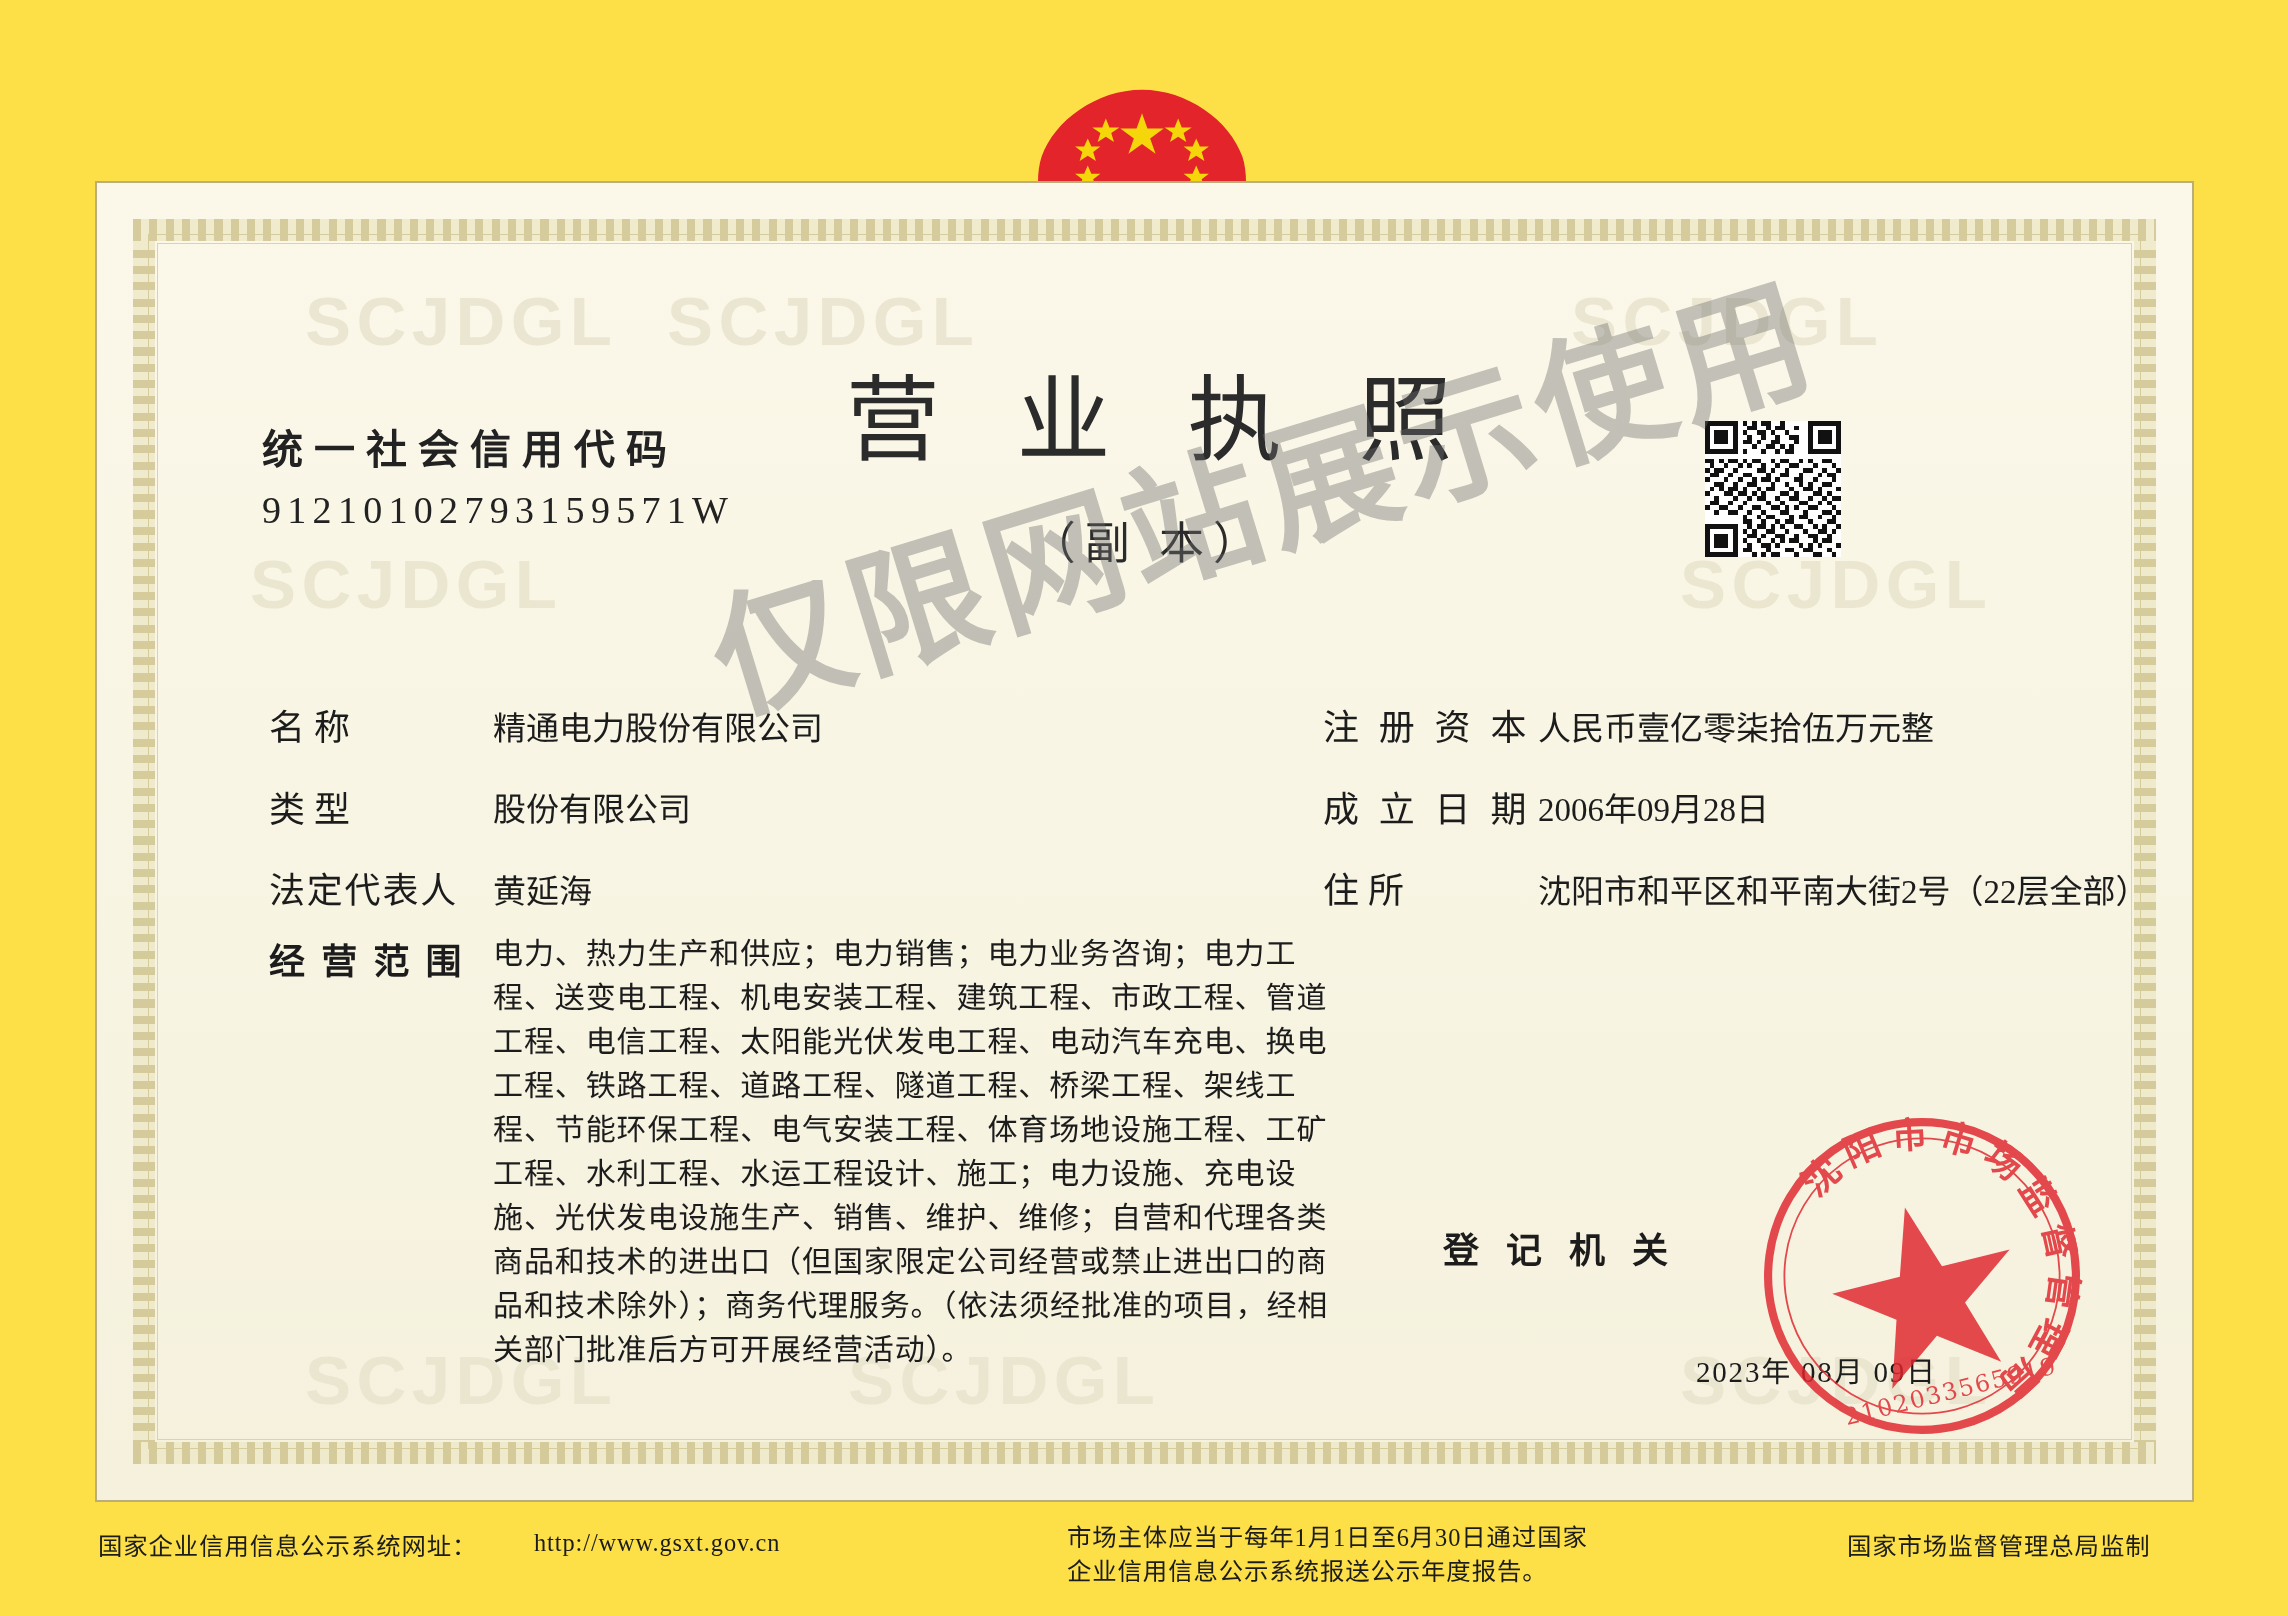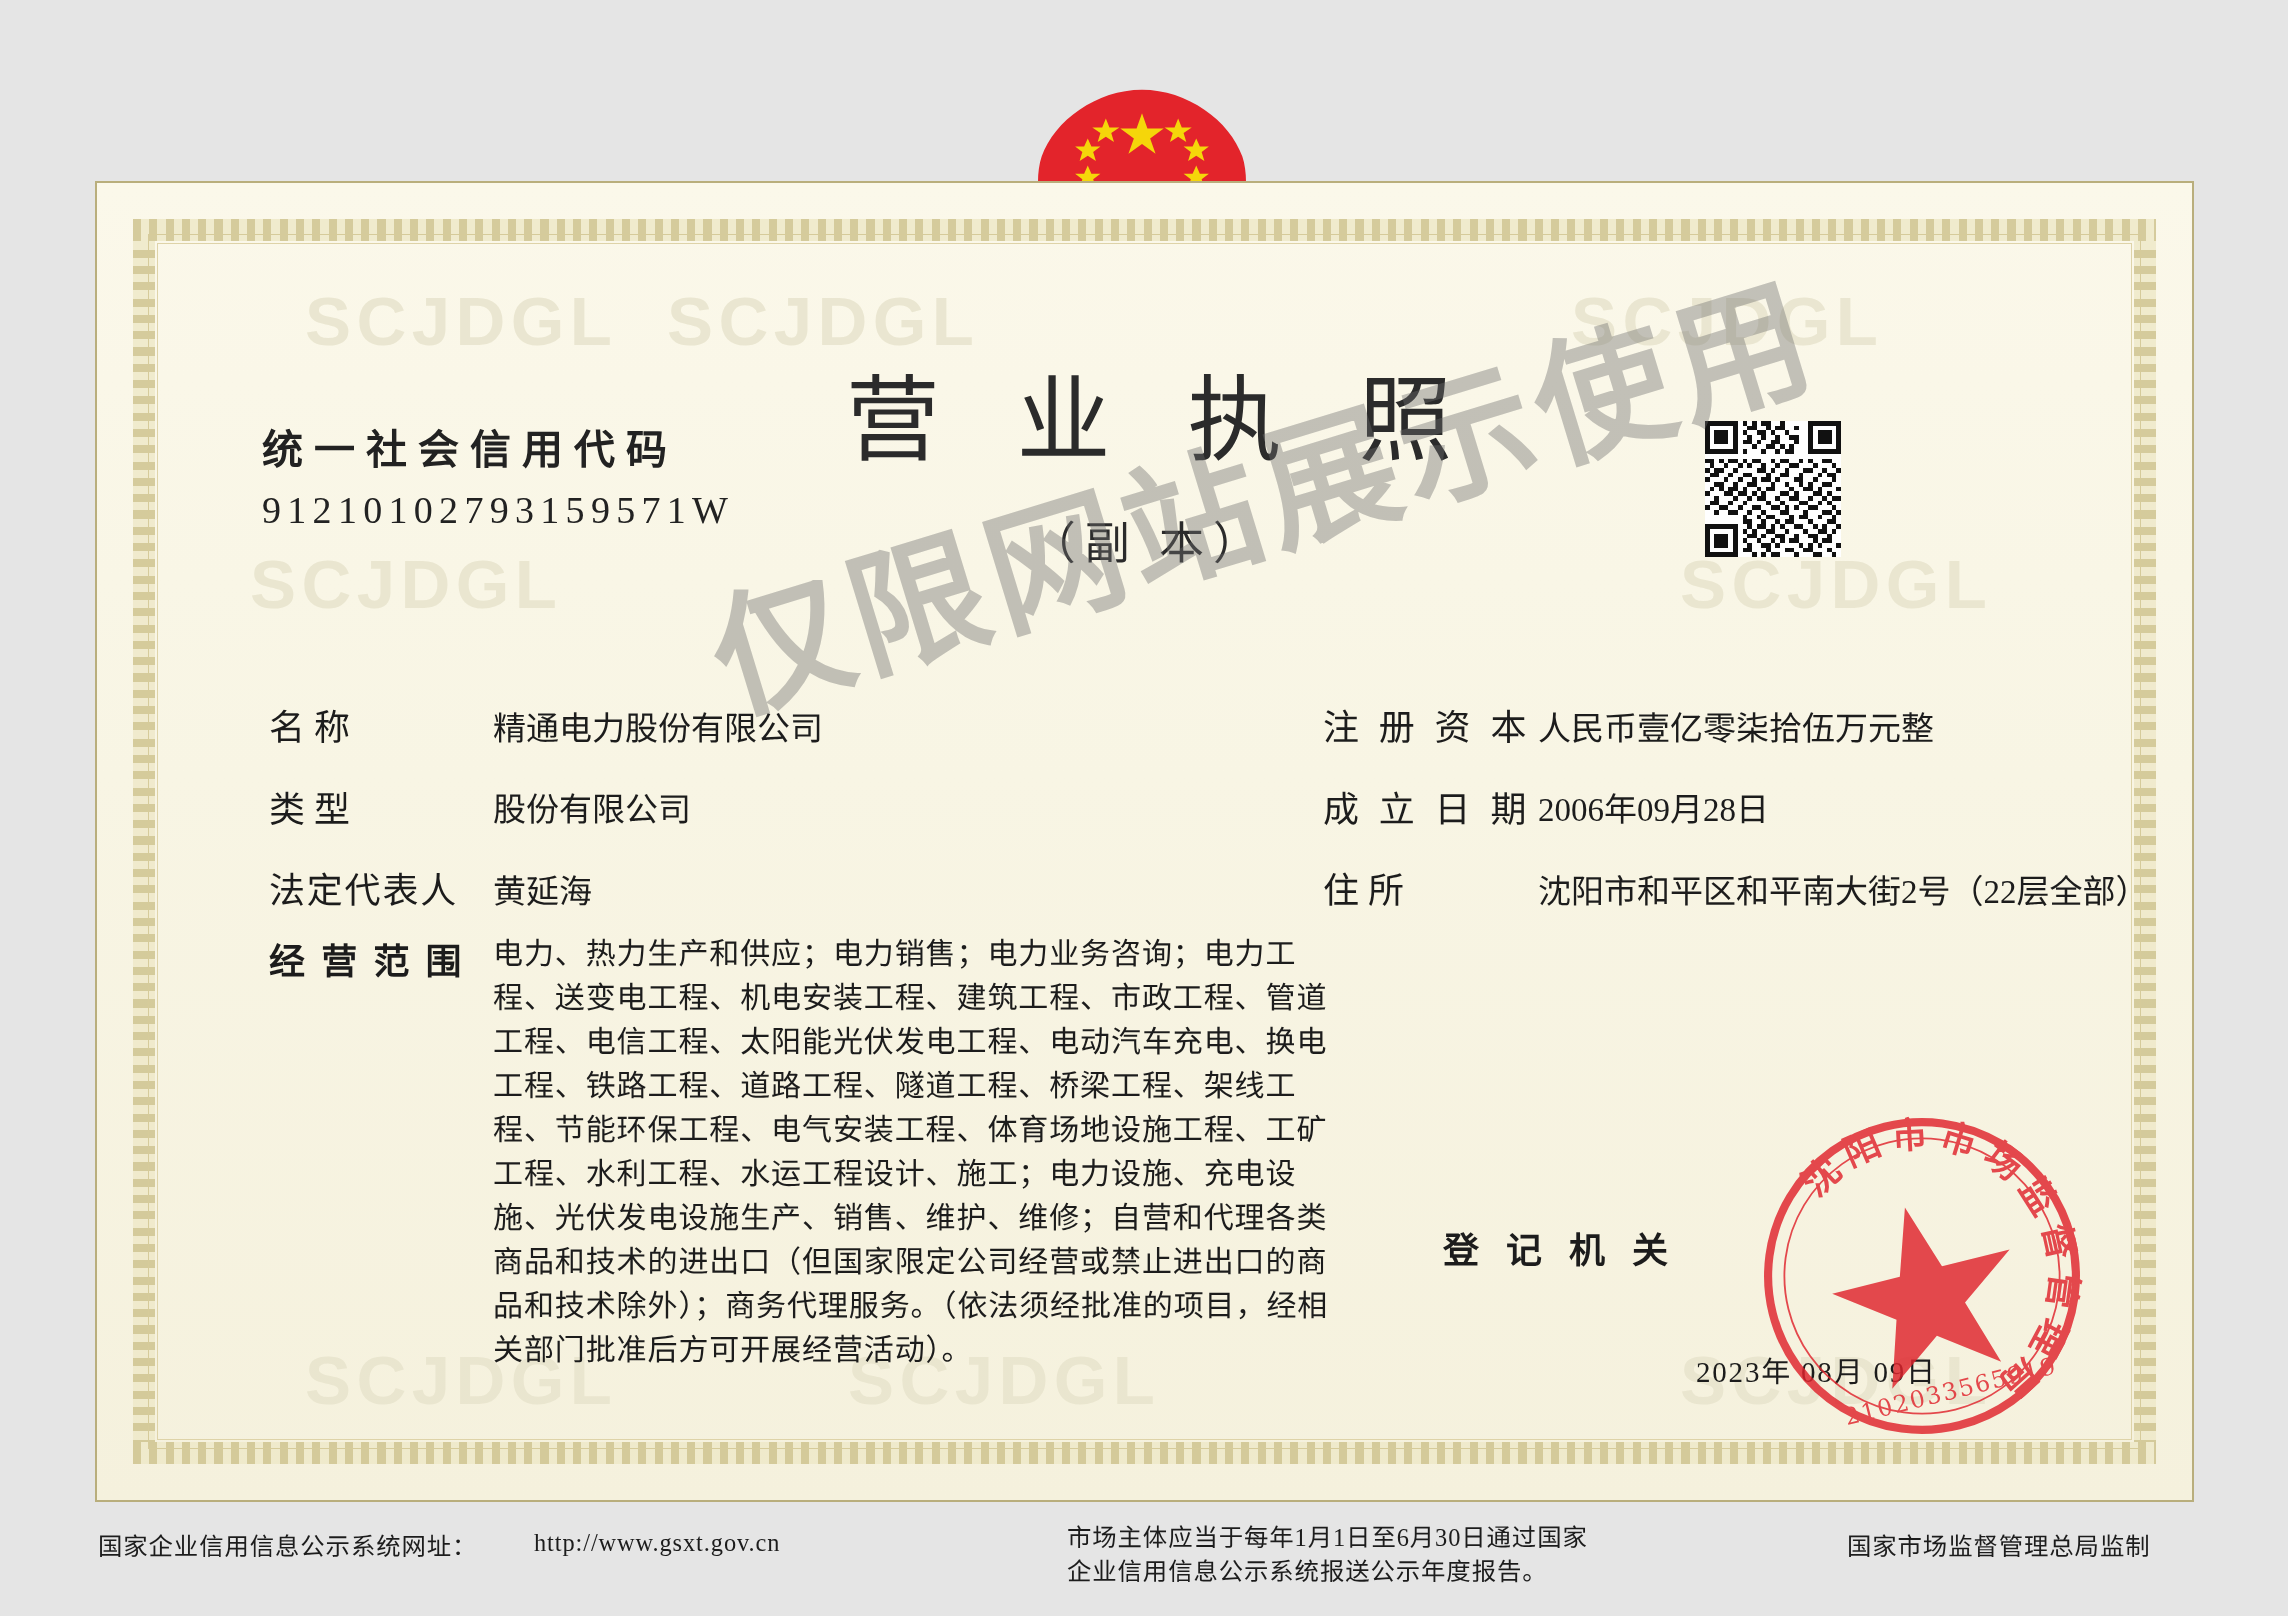--- a/index.html
+++ b/index.html
@@ -5,21 +5,21 @@
 <style>
   html,body{margin:0;padding:0;background:#ffffff;}
   body{
     width:2289px;height:1617px;
     font-family:"Liberation Serif","DejaVu Serif",serif;
     overflow:hidden;
     position:relative;
   }
   .page{
     position:absolute;inset:0;
-    background:#e5e5e5;
+    background:#fde047;
   }
   
   .cert{
     position:absolute;
     left:95px;top:181px;
     width:2099px;height:1321px;
     background:linear-gradient(180deg,#fbf8ea 0%,#f8f5e4 45%,#f5f1dd 100%);
     border:2.7px solid #b9ae7c;
     box-sizing:border-box;
   }

